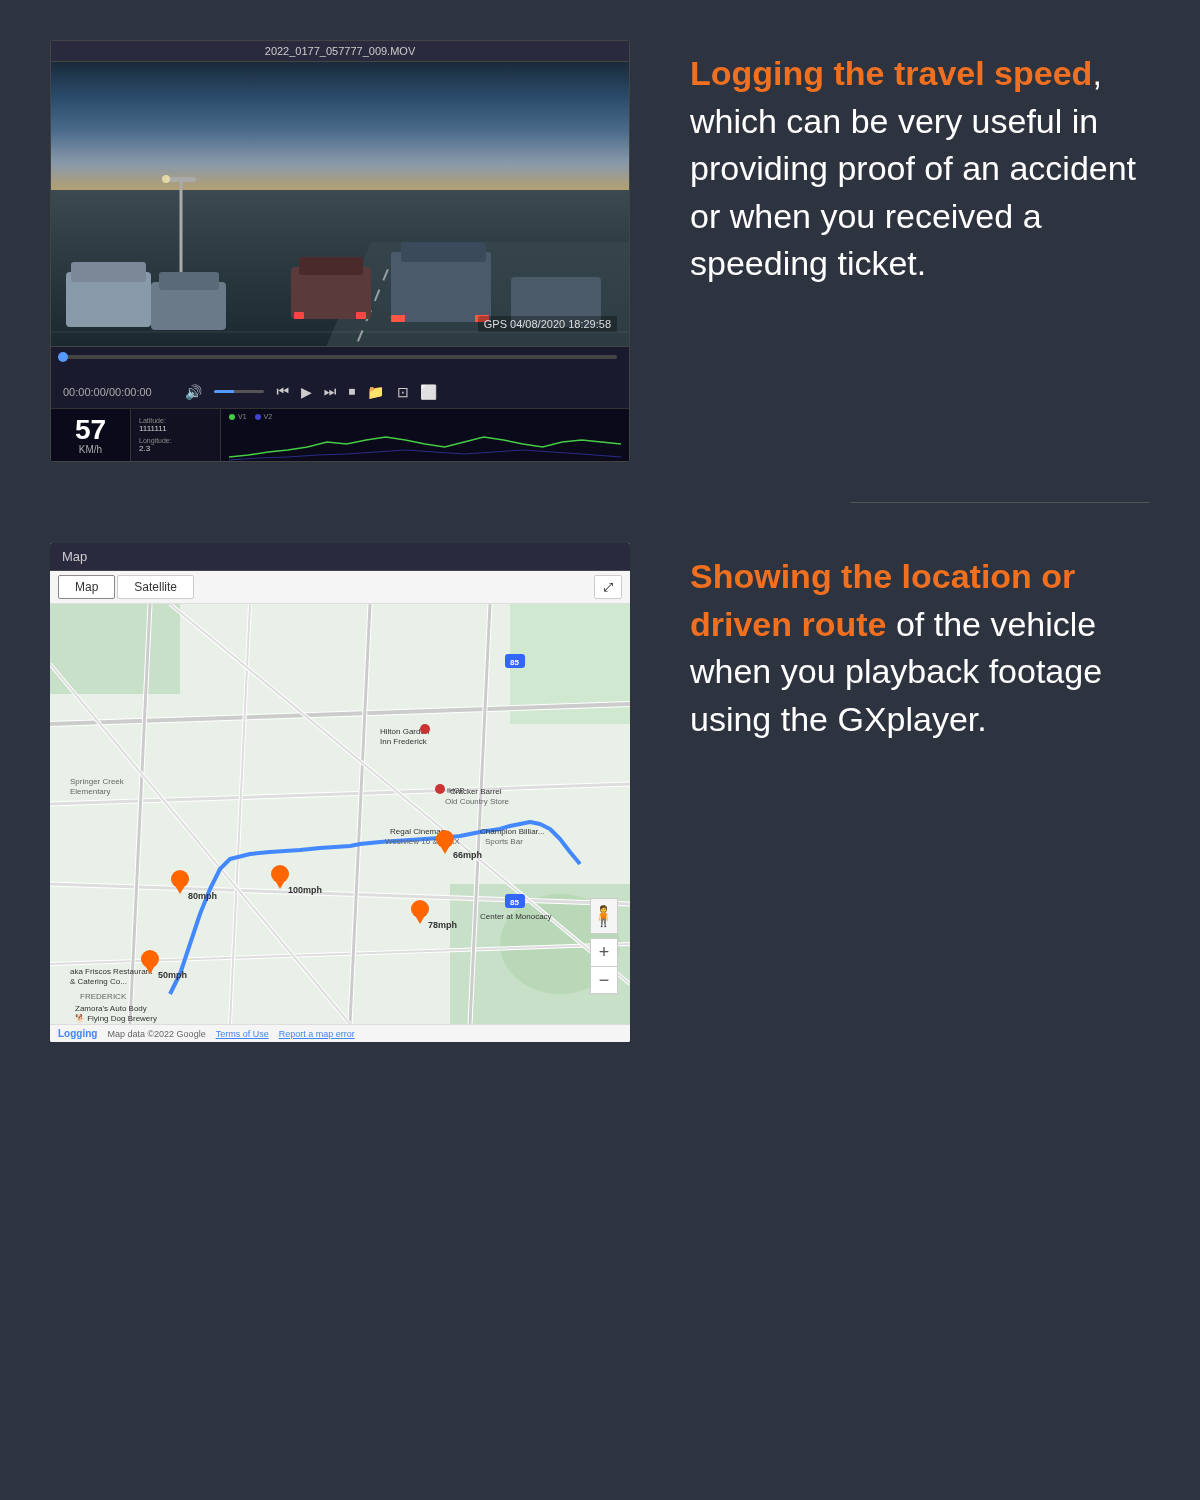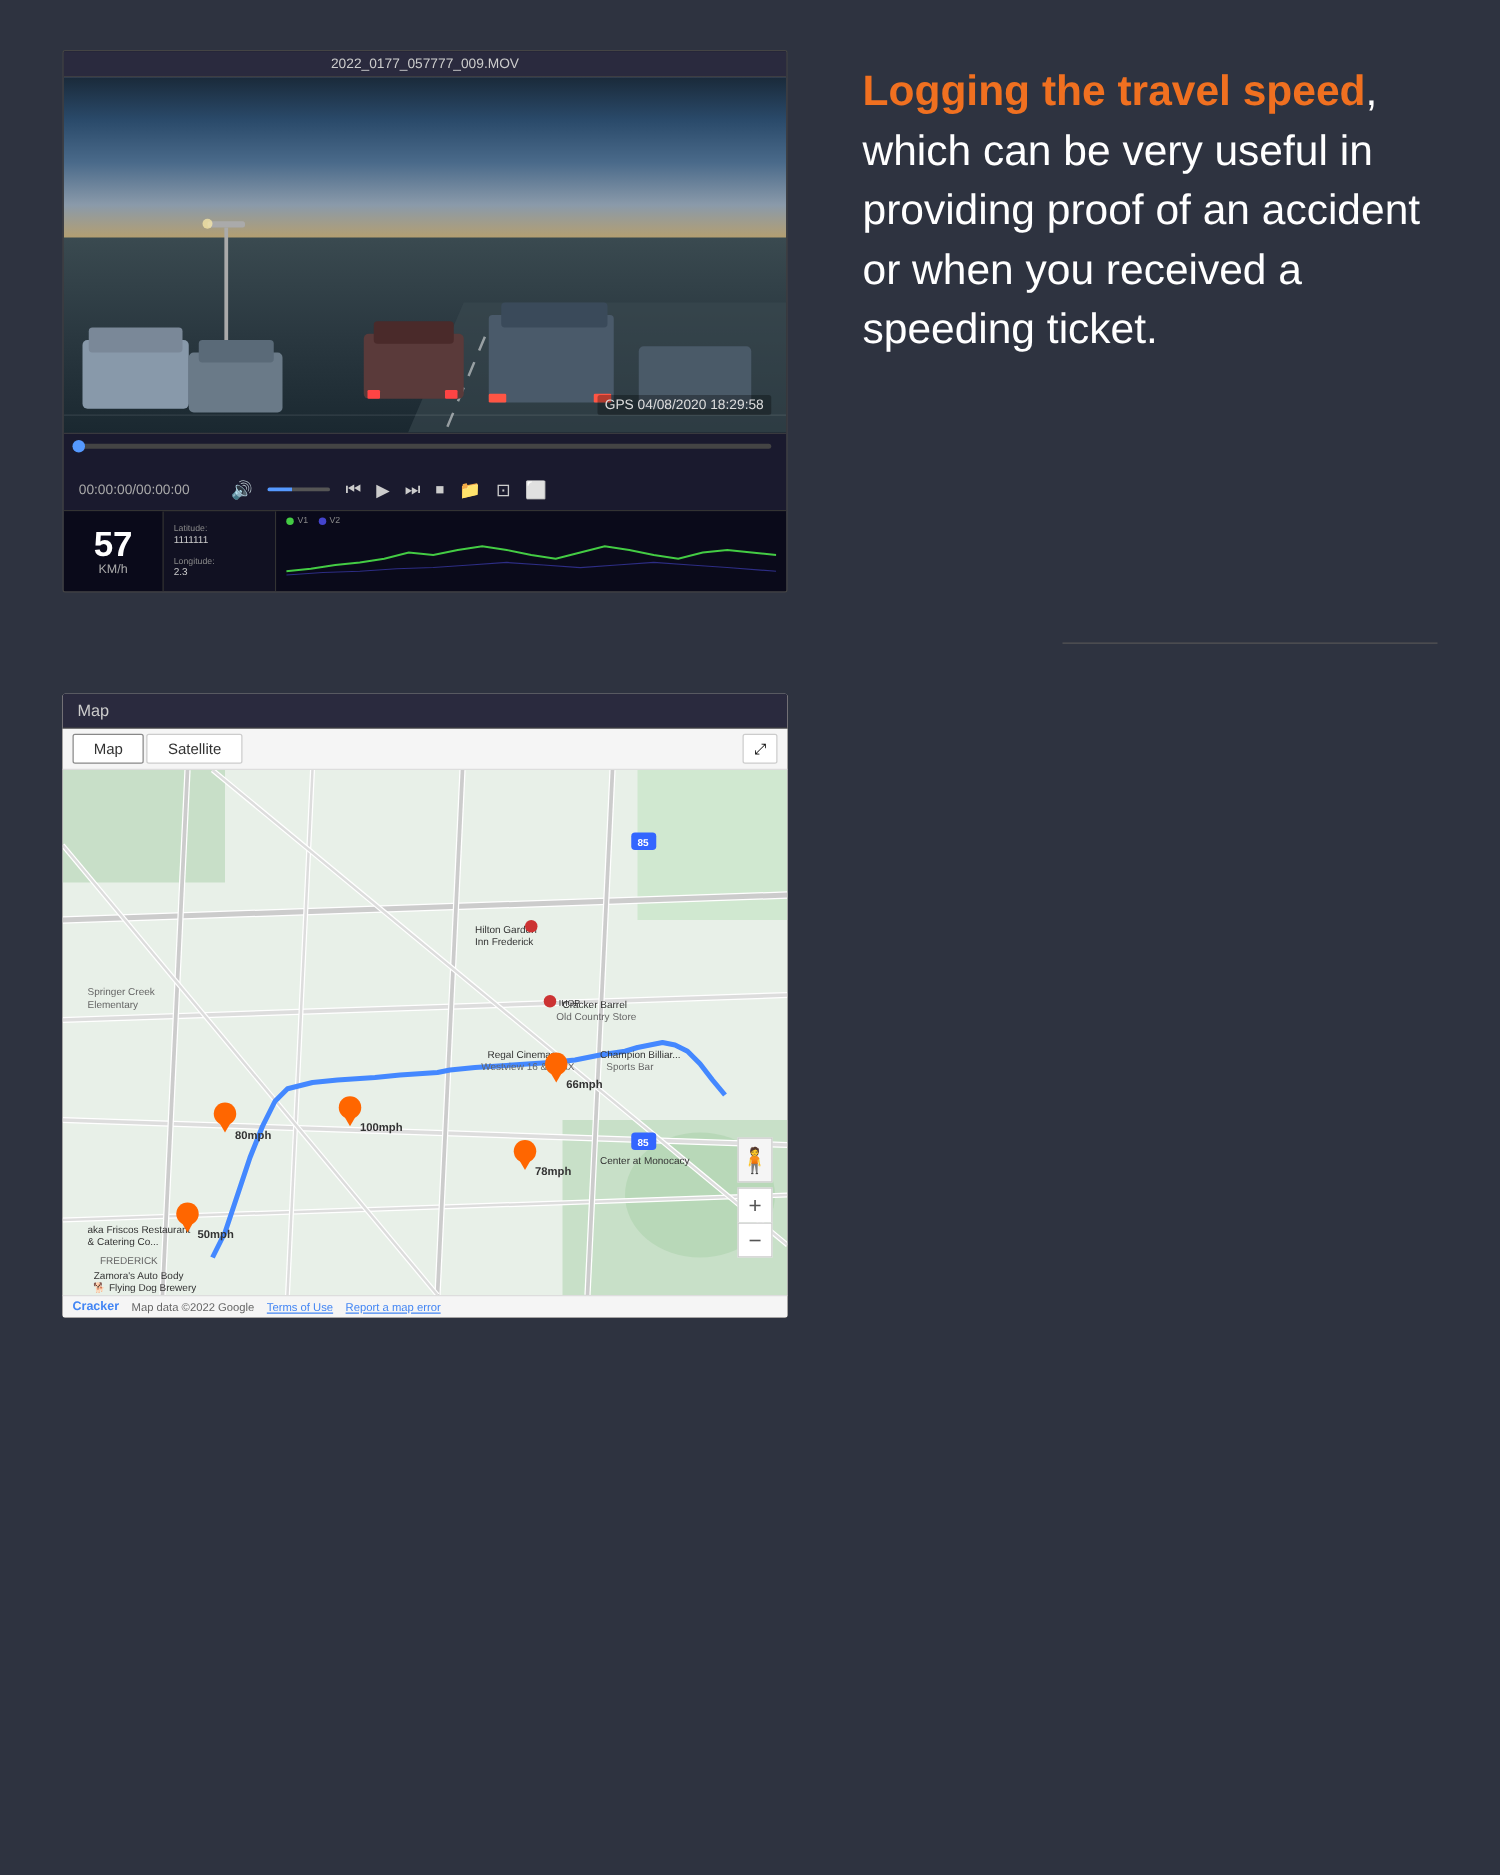--- a/index.html
+++ b/index.html
@@ -177,21 +177,21 @@
       height: 3px;
       background: linear-gradient(to right, #5599ff 40%, #555 40%);
       border-radius: 2px;
     }
 
     
     .data-panel {
       display: flex;
       background: #111122;
       border-top: 1px solid #333;
-      height: 65px;
+      height: 53px;
       overflow: hidden;
     }
 
     .speed-display {
       background: #0a0a1a;
       width: 80px;
       display: flex;
       flex-direction: column;
       align-items: center;
       justify-content: center;
@@ -625,25 +625,30 @@
           <div class="street-view-icon">🧍</div>
 
           
           <div class="map-zoom-controls">
             <div class="zoom-btn">+</div>
             <div class="zoom-btn">−</div>
           </div>
         </div>
 
         <div class="map-footer">
-          <span class="google-logo">Cracker</span>
+          <span class="google-logo">Logging</span>
           <span>Map data ©2022 Google</span>
           <span style="cursor:pointer;color:#4285f4;text-decoration:underline;">Terms of Use</span>
           <span style="cursor:pointer;color:#4285f4;text-decoration:underline;">Report a map error</span>
         </div>
 
       </div>
     </div>
 
+    <div class="right-col">
+      <p class="description-text">
+        <span class="highlight-orange">Showing the location or driven route</span><span> of the vehicle when you playback footage using the GXplayer.</span>
+      </p>
+    </div>
 
   </div>
 
 </div>
 
 </body></html>

